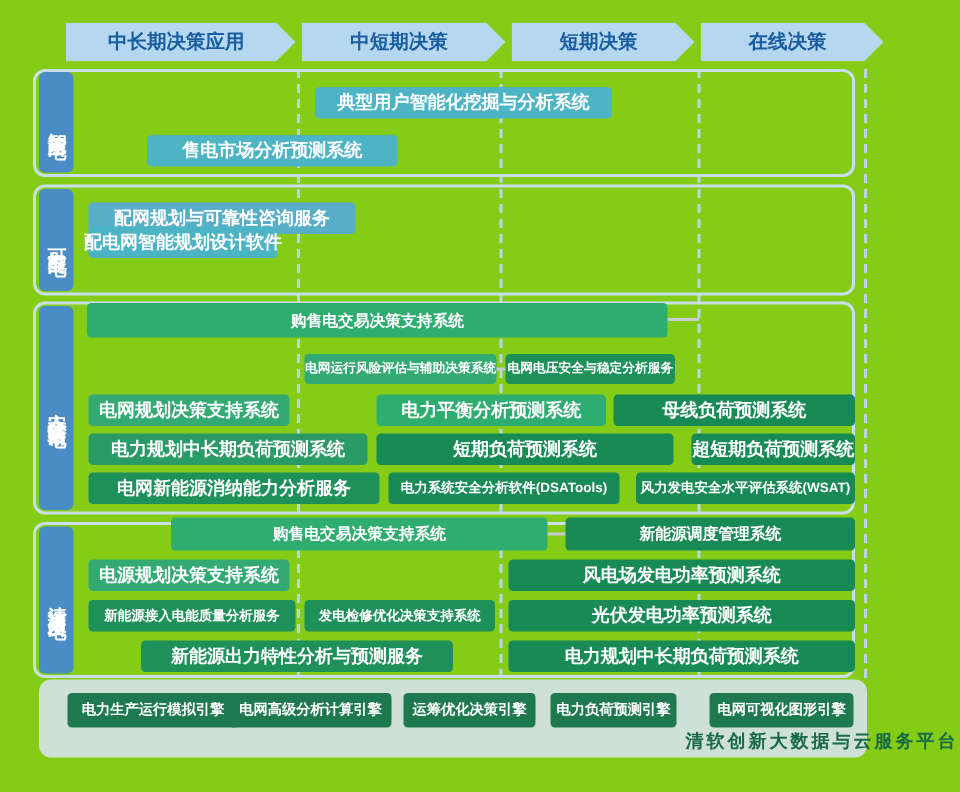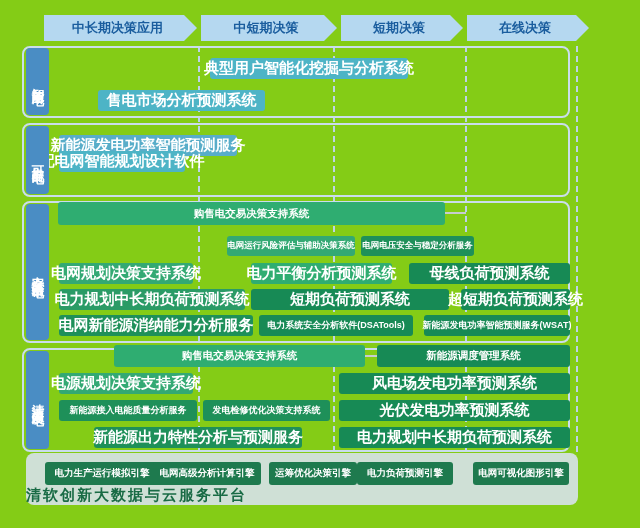--- a/index.html
+++ b/index.html
@@ -13,42 +13,42 @@
   
   .vdash{position:absolute;top:46px;height:406px;width:0;border-left:2px dashed #bdd4e8;z-index:0;}
   
   .section{position:absolute;left:22px;width:548px;border:2px solid #caddec;border-radius:8px;
            box-sizing:border-box;background:transparent;z-index:1;}
   
   .vlabel{position:absolute;left:26px;width:23px;background:#4a8dc4;border-radius:4px;color:#fff;
           writing-mode:vertical-rl;text-orientation:upright;display:flex;align-items:center;
           justify-content:center;font-weight:700;font-size:12.5px;letter-spacing:2px;z-index:4;}
   
-  .box{position:absolute;height:21px;color:#fff;font-weight:600;font-size:15px;border-radius:3px;
+  .box{position:absolute;height:21px;color:#fff;font-weight:600;font-size:12px;border-radius:3px;
        display:flex;align-items:center;justify-content:center;white-space:nowrap;z-index:3;
        box-sizing:border-box;padding:0 3px;}
   .teal{background:#4db4c6;}
   .tealblue{background:#58adc9;}
   .g1{background:#2fad71;}
   .g2{background:#33a973;}
   .g3{background:#2a9b66;}
   .g4{background:#1e9059;}
   .g5{background:#178a55;}
-  .fs85{font-size:8.5px;margin-left:24px;}
+  .fs85{font-size:8.5px;}
   .fs9{font-size:9px;}
   .fs105{font-size:10.5px;}
   .conn{position:absolute;height:2px;background:#c6ccd1;z-index:0;}
   
   #platform{position:absolute;left:26px;top:453px;width:552px;height:52px;background:#cfe0d6;
             border-radius:8px;z-index:1;}
   .engine{position:absolute;top:462px;height:23px;background:#1e7a4e;color:#fff;border-radius:3px;
           display:flex;align-items:center;justify-content:center;font-weight:600;font-size:9.5px;
           white-space:nowrap;z-index:3;box-sizing:border-box;padding:0 3px;}
-  #platform-title{position:absolute;left:26px;top:486px;width:552px;text-align:left;
-                  color:#196b45;font-weight:700;font-size:15px;letter-spacing:2px;z-index:3;}
+  #platform-title{position:absolute;left:26px;top:486px;width:613px;text-align:right;
+                  color:#196b45;font-weight:700;font-size:12px;letter-spacing:2px;z-index:3;}
 </style>
 </head>
 <body>
 
 <div id="stage">
 
   <div class="vdash" style="left:198px"></div>
   <div class="vdash" style="left:333px"></div>
   <div class="vdash" style="left:465px"></div>
   <div class="vdash" style="left:576px"></div>
@@ -72,57 +72,57 @@
   <div class="section" style="top:348px;height:104px"></div>
 
   <div class="vlabel" style="top:48px;height:67px">智能用电</div>
   <div class="vlabel" style="top:126px;height:68px">可靠配电</div>
   <div class="vlabel" style="top:204px;height:136px">安全经济输电</div>
   <div class="vlabel" style="top:351px;height:98px">清洁高效发电</div>
 
   <div class="box teal" style="left:210px;top:58px;width:198px">典型用户智能化挖掘与分析系统</div>
   <div class="box teal" style="left:98px;top:90px;width:167px">售电市场分析预测系统</div>
 
-  <div class="box tealblue" style="left:59px;top:135px;width:178px">新能源发电功率智能预测服务</div>
+  <div class="box tealblue" style="left:59px;top:135px;width:178px">配网规划与可靠性咨询服务</div>
   <div class="box teal" style="left:59px;top:151px;width:126px">配电网智能规划设计软件</div>
 
   <div class="conn" style="left:444px;top:212px;width:22px"></div>
   <div class="box g1 fs105" style="left:58px;top:202px;width:387px;height:23px">购售电交易决策支持系统</div>
 
   <div class="conn" style="left:328px;top:245px;width:10px"></div>
   <div class="box g2 fs85" style="left:203px;top:236px;width:128px;height:20px">电网运行风险评估与辅助决策系统</div>
   <div class="box g4 fs85" style="left:337px;top:236px;width:113px;height:20px">电网电压安全与稳定分析服务</div>
 
   <div class="box g2" style="left:59px;top:263px;width:134px">电网规划决策支持系统</div>
-  <div class="box g1" style="left:251px;top:263px;width:141px">电力平衡分析预测系统</div>
+  <div class="box g1" style="left:251px;top:263px;width:153px">电力平衡分析预测系统</div>
   <div class="box g5" style="left:409px;top:263px;width:161px">母线负荷预测系统</div>
 
   <div class="box g3" style="left:59px;top:289px;width:186px">电力规划中长期负荷预测系统</div>
   <div class="box g5" style="left:251px;top:289px;width:198px">短期负荷预测系统</div>
   <div class="box g5" style="left:461px;top:289px;width:109px">超短期负荷预测系统</div>
 
   <div class="box g4" style="left:59px;top:315px;width:194px">电网新能源消纳能力分析服务</div>
   <div class="box g5 fs9" style="left:259px;top:315px;width:154px">电力系统安全分析软件(DSATools)</div>
-  <div class="box g5 fs9" style="left:424px;top:315px;width:146px">新能源发电功率智能预测服务(WSAT)</div>
+  <div class="box g5 fs9" style="left:424px;top:315px;width:146px">风力发电安全水平评估系统(WSAT)</div>
 
   <div class="conn" style="left:363px;top:355px;width:16px"></div>
   <div class="box g1 fs105" style="left:114px;top:345px;width:251px;height:22px">购售电交易决策支持系统</div>
   <div class="box g5 fs105" style="left:377px;top:345px;width:193px;height:22px">新能源调度管理系统</div>
 
   <div class="box g2" style="left:59px;top:373px;width:134px">电源规划决策支持系统</div>
   <div class="box g5" style="left:339px;top:373px;width:231px">风电场发电功率预测系统</div>
 
   <div class="box g4 fs9" style="left:59px;top:400px;width:138px">新能源接入电能质量分析服务</div>
   <div class="box g4 fs9" style="left:203px;top:400px;width:127px">发电检修优化决策支持系统</div>
   <div class="box g5" style="left:339px;top:400px;width:231px">光伏发电功率预测系统</div>
 
   <div class="box g4" style="left:94px;top:427px;width:208px">新能源出力特性分析与预测服务</div>
   <div class="box g5" style="left:339px;top:427px;width:231px">电力规划中长期负荷预测系统</div>
 
   <div id="platform"></div>
   <div class="engine" style="left:45px;width:114px">电力生产运行模拟引擎</div>
   <div class="engine" style="left:153px;width:108px">电网高级分析计算引擎</div>
   <div class="engine" style="left:269px;width:88px">运筹优化决策引擎</div>
-  <div class="engine" style="left:357px;width:96px">电力负荷预测引擎</div>
+  <div class="engine" style="left:367px;width:84px">电力负荷预测引擎</div>
   <div class="engine" style="left:473px;width:96px">电网可视化图形引擎</div>
   <div id="platform-title">清软创新大数据与云服务平台</div>
 
 </div>
 
 </body></html>

